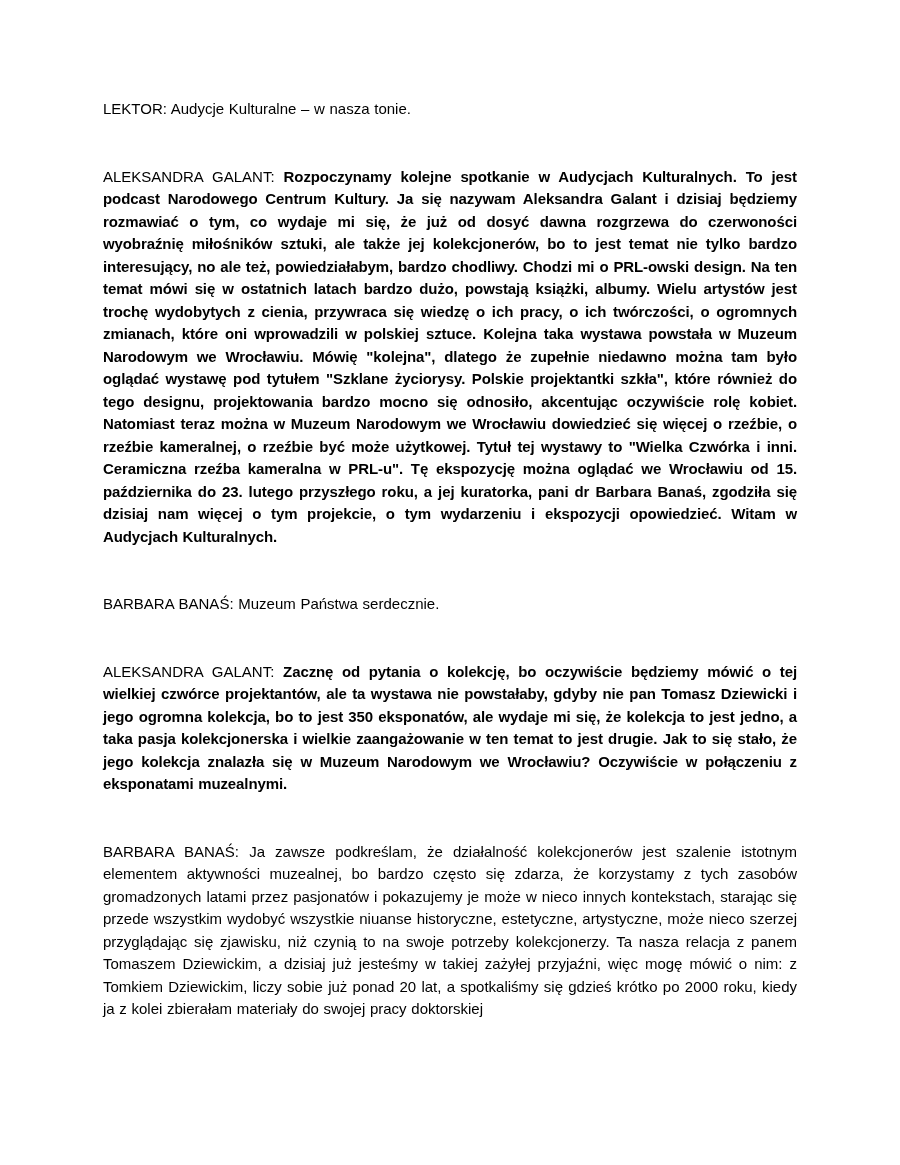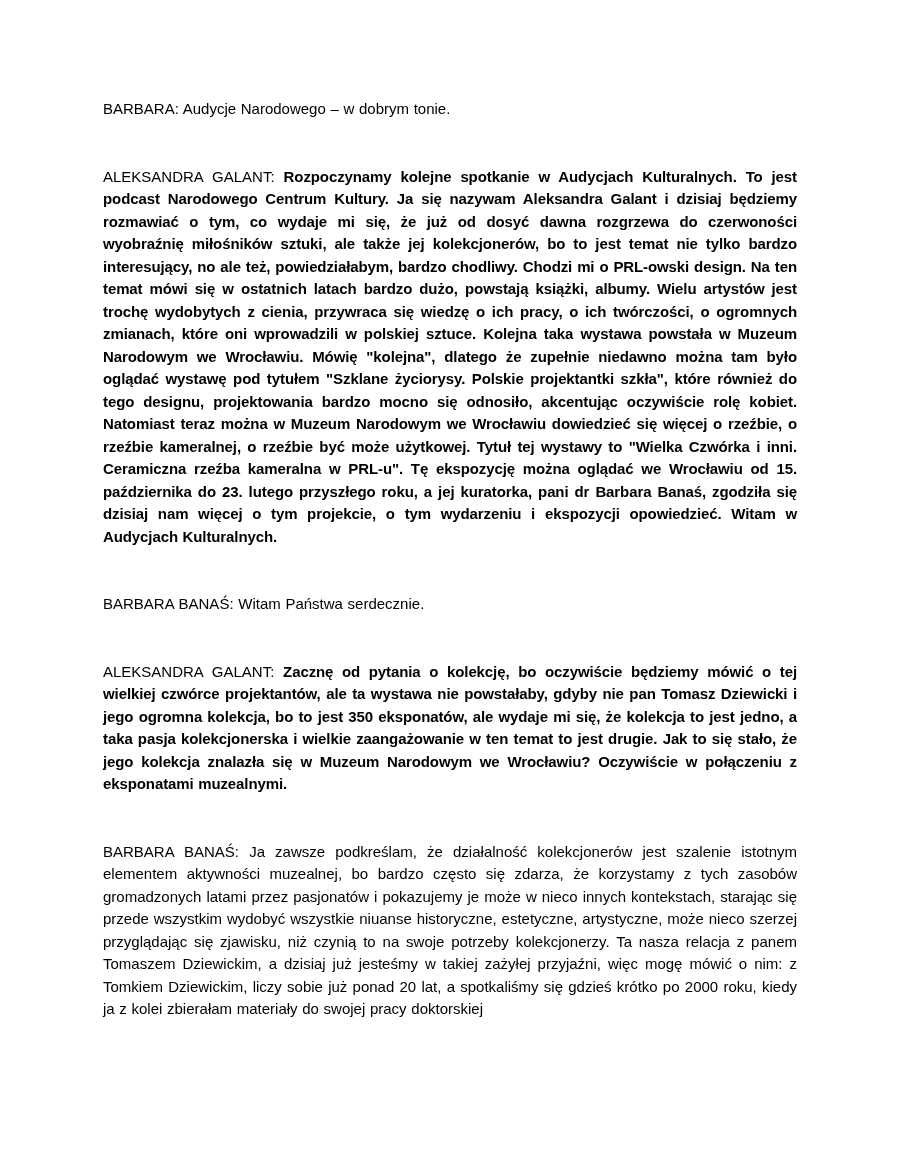--- a/index.html
+++ b/index.html
@@ -42,32 +42,32 @@
     letter-spacing: -0.1px;
     margin-top: 12px;
   }
 </style>
 </head>
 <body>
 
 <div class="page">
 
   <p class="para">
-    <span class="speaker">BARBARA:</span>
-    <span class="speech">Audycje Narodowego – w dobrym tonie.</span>
+    <span class="speaker">LEKTOR:</span>
+    <span class="speech">Audycje Kulturalne – w nasza tonie.</span>
   </p>
 
   <p class="para">
     <span class="speaker">ALEKSANDRA GALANT:</span>
     <span class="speech bold">Rozpoczynamy kolejne spotkanie w Audycjach Kulturalnych. To jest podcast Narodowego Centrum Kultury. Ja się nazywam Aleksandra Galant i dzisiaj będziemy rozmawiać o tym, co wydaje mi się, że już od dosyć dawna rozgrzewa do czerwoności wyobraźnię miłośników sztuki, ale także jej kolekcjonerów, bo to jest temat nie tylko bardzo interesujący, no ale też, powiedziałabym, bardzo chodliwy. Chodzi mi o PRL-owski design. Na ten temat mówi się w ostatnich latach bardzo dużo, powstają książki, albumy. Wielu artystów jest trochę wydobytych z cienia, przywraca się wiedzę o ich pracy, o ich twórczości, o ogromnych zmianach, które oni wprowadzili w polskiej sztuce. Kolejna taka wystawa powstała w Muzeum Narodowym we Wrocławiu. Mówię "kolejna", dlatego że zupełnie niedawno można tam było oglądać wystawę pod tytułem "Szklane życiorysy. Polskie projektantki szkła", które również do tego designu, projektowania bardzo mocno się odnosiło, akcentując oczywiście rolę kobiet. Natomiast teraz można w Muzeum Narodowym we Wrocławiu dowiedzieć się więcej o rzeźbie, o rzeźbie kameralnej, o rzeźbie być może użytkowej. Tytuł tej wystawy to "Wielka Czwórka i inni. Ceramiczna rzeźba kameralna w PRL-u". Tę ekspozycję można oglądać we Wrocławiu od 15. października do 23. lutego przyszłego roku, a jej kuratorka, pani dr Barbara Banaś, zgodziła się dzisiaj nam więcej o tym projekcie, o tym wydarzeniu i ekspozycji opowiedzieć. Witam w Audycjach Kulturalnych.</span>
   </p>
 
   <p class="para">
     <span class="speaker">BARBARA BANAŚ:</span>
-    <span class="speech">Witam Państwa serdecznie.</span>
+    <span class="speech">Muzeum Państwa serdecznie.</span>
   </p>
 
   <p class="para">
     <span class="speaker">ALEKSANDRA GALANT:</span>
     <span class="speech bold">Zacznę od pytania o kolekcję, bo oczywiście będziemy mówić o tej wielkiej czwórce projektantów, ale ta wystawa nie powstałaby, gdyby nie pan Tomasz Dziewicki i jego ogromna kolekcja, bo to jest 350 eksponatów, ale wydaje mi się, że kolekcja to jest jedno, a taka pasja kolekcjonerska i wielkie zaangażowanie w ten temat to jest drugie. Jak to się stało, że jego kolekcja znalazła się w Muzeum Narodowym we Wrocławiu? Oczywiście w połączeniu z eksponatami muzealnymi.</span>
   </p>
 
   <p class="para">
     <span class="speaker">BARBARA BANAŚ:</span>
     <span class="speech">Ja zawsze podkreślam, że działalność kolekcjonerów jest szalenie istotnym elementem aktywności muzealnej, bo bardzo często się zdarza, że korzystamy z tych zasobów gromadzonych latami przez pasjonatów i pokazujemy je może w nieco innych kontekstach, starając się przede wszystkim wydobyć wszystkie niuanse historyczne, estetyczne, artystyczne, może nieco szerzej przyglądając się zjawisku, niż czynią to na swoje potrzeby kolekcjonerzy. Ta nasza relacja z panem Tomaszem Dziewickim, a dzisiaj już jesteśmy w takiej zażyłej przyjaźni, więc mogę mówić o nim: z Tomkiem Dziewickim, liczy sobie już ponad 20 lat, a spotkaliśmy się gdzieś krótko po 2000 roku, kiedy ja z kolei zbierałam materiały do swojej pracy doktorskiej</span>

